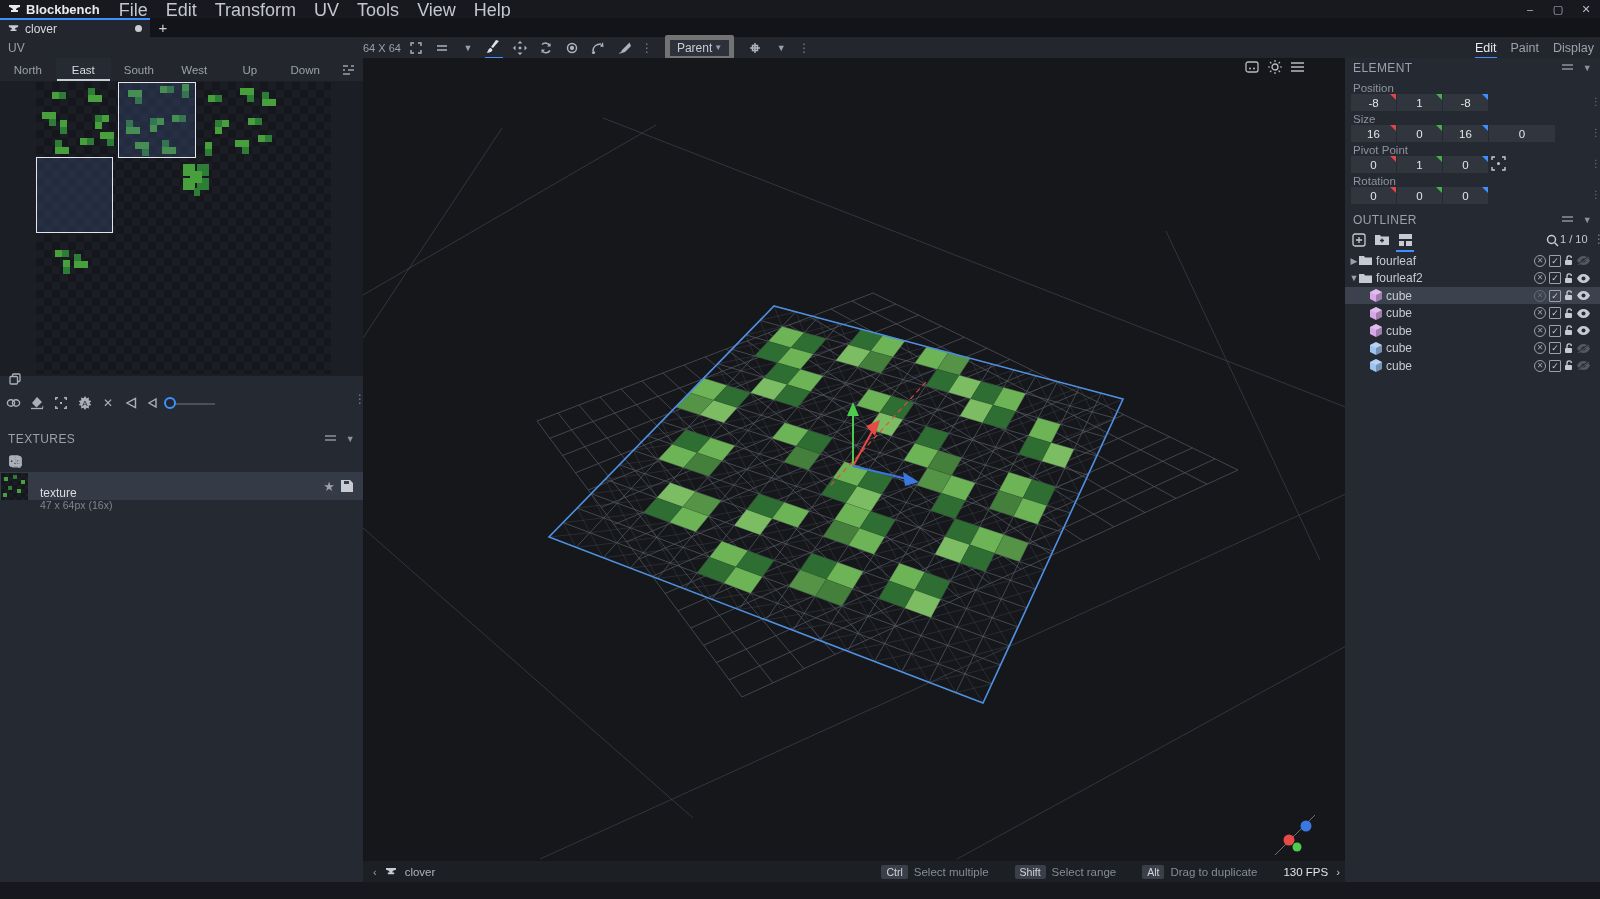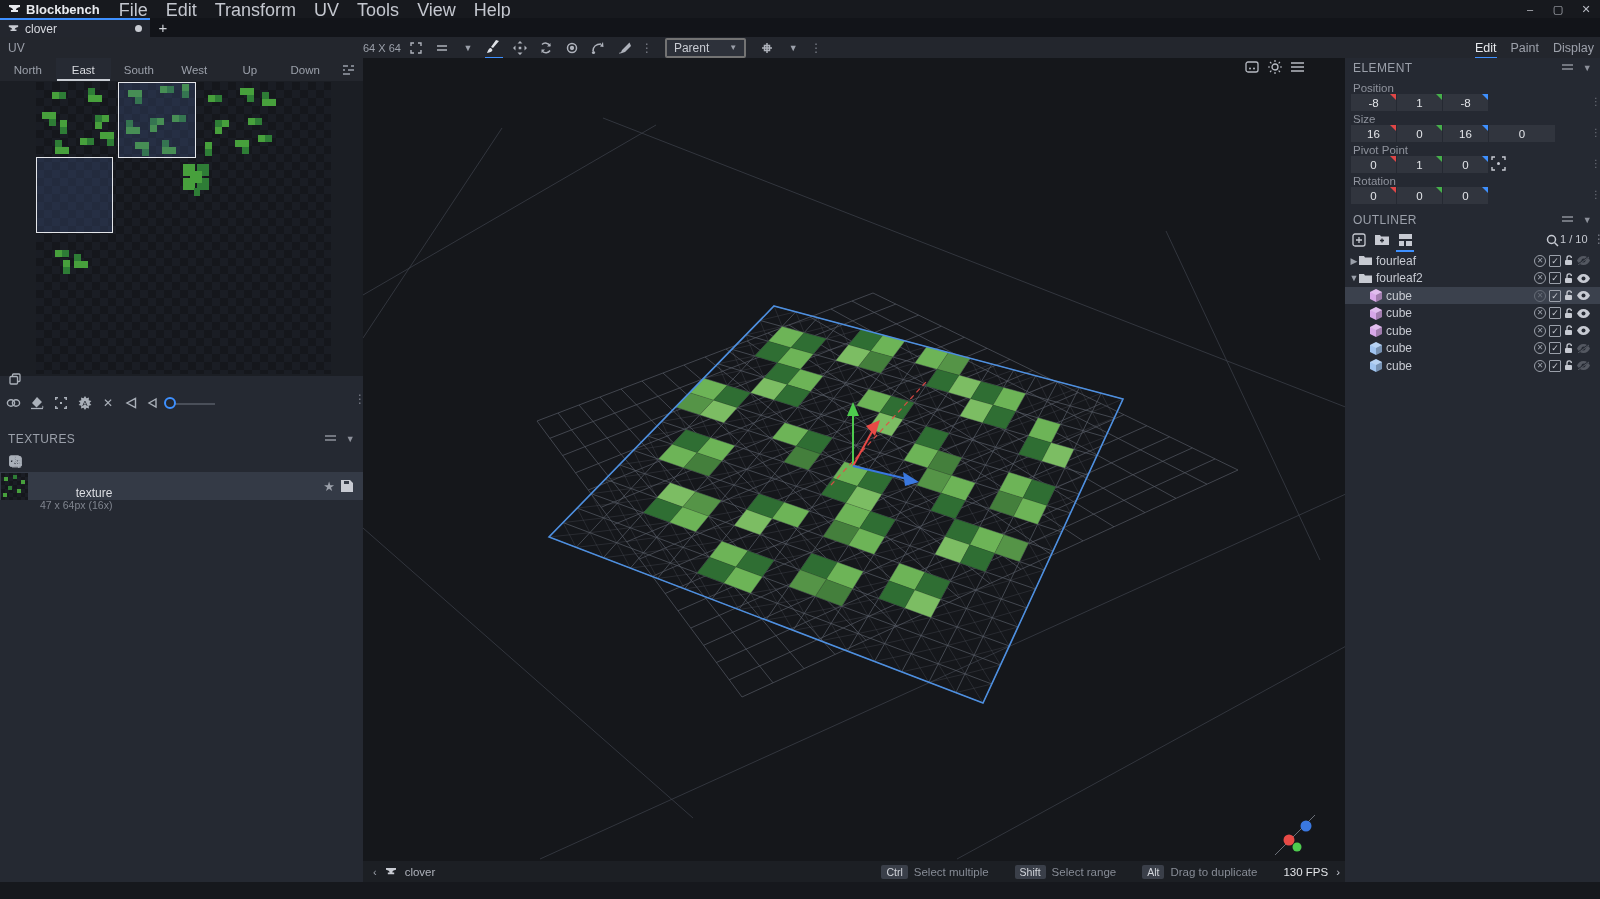--- a/index.html
+++ b/index.html
@@ -20,27 +20,27 @@
   #tab-active .tab-label{flex:1;color:#d6d8de;font-size:12px;}
   .unsaved-dot{width:7px;height:7px;border-radius:50%;background:#c9ccd3;}
   #tab-add{width:26px;display:flex;align-items:center;justify-content:center;color:#cfd2d8;font-size:15px;}
   
   #toolrow{left:0;top:37px;width:1600px;height:21px;background:#23262d;display:flex;align-items:center;}
   #uv-title{width:363px;padding-left:8px;box-sizing:border-box;color:#9a9ea8;font-size:12px;}
   #main-tools{display:flex;align-items:center;gap:4px;color:#aeb2bb;}
   .tool{width:22px;height:20px;display:flex;align-items:center;justify-content:center;position:relative;}
   .tool.sel::after{content:"";position:absolute;left:2px;right:2px;bottom:-1px;height:2px;background:#3e90ff;}
   .vdots{color:#7d818b;font-size:12px;padding:0 2px;letter-spacing:0;}
-  #parent-btn{background:#2d313a;border:2px solid #737373;border-radius:2px;padding:1px 7px;display:flex;gap:20px;align-items:center;color:#c9ccd3;font-size:12px;margin:0 6px;}
+  #parent-btn{background:#2d313a;border:5px solid #737373;border-radius:2px;padding:1px 7px;display:flex;gap:2px;align-items:center;color:#c9ccd3;font-size:12px;margin:0 6px;}
   #mode-tabs{margin-left:auto;display:flex;gap:14px;padding-right:6px;font-size:12.5px;}
   .mode{color:#9da1ab;position:relative;}
   .mode.sel{color:#e8eaee;}
   .mode.sel::after{content:"";position:absolute;left:0;right:0;bottom:-4px;height:2px;background:#3e90ff;}
   
-  #left-panel{left:0;top:58px;width:363px;height:824px;background:#252932;text-align:right;}
+  #left-panel{left:0;top:58px;width:363px;height:824px;background:#252932;}
   #face-tabs{position:absolute;left:0;top:0;width:363px;height:23px;display:flex;background:#23262d;}
   .face-tab{flex:1;display:flex;align-items:center;justify-content:center;color:#9ba0aa;font-size:11.5px;position:relative;}
   .face-tab.sel{color:#d9dbe0;background:#262a33;}
   .face-tab.sel::after{content:"";position:absolute;left:1px;right:1px;bottom:0;height:2px;background:#c9cdd4;}
   #face-config{width:30px;flex:none;color:#9ba0aa;}
   #uv-canvas{position:absolute;left:0;top:23px;width:363px;height:295px;background:#1b1e24;overflow:hidden;}
   #uv-tex{position:absolute;left:36px;top:1px;width:295px;height:292px;
      background-color:#15171c;
      background-image:linear-gradient(45deg,#1a1d24 25%,transparent 25%,transparent 75%,#1a1d24 75%),
                       linear-gradient(45deg,#1a1d24 25%,transparent 25%,transparent 75%,#1a1d24 75%);

